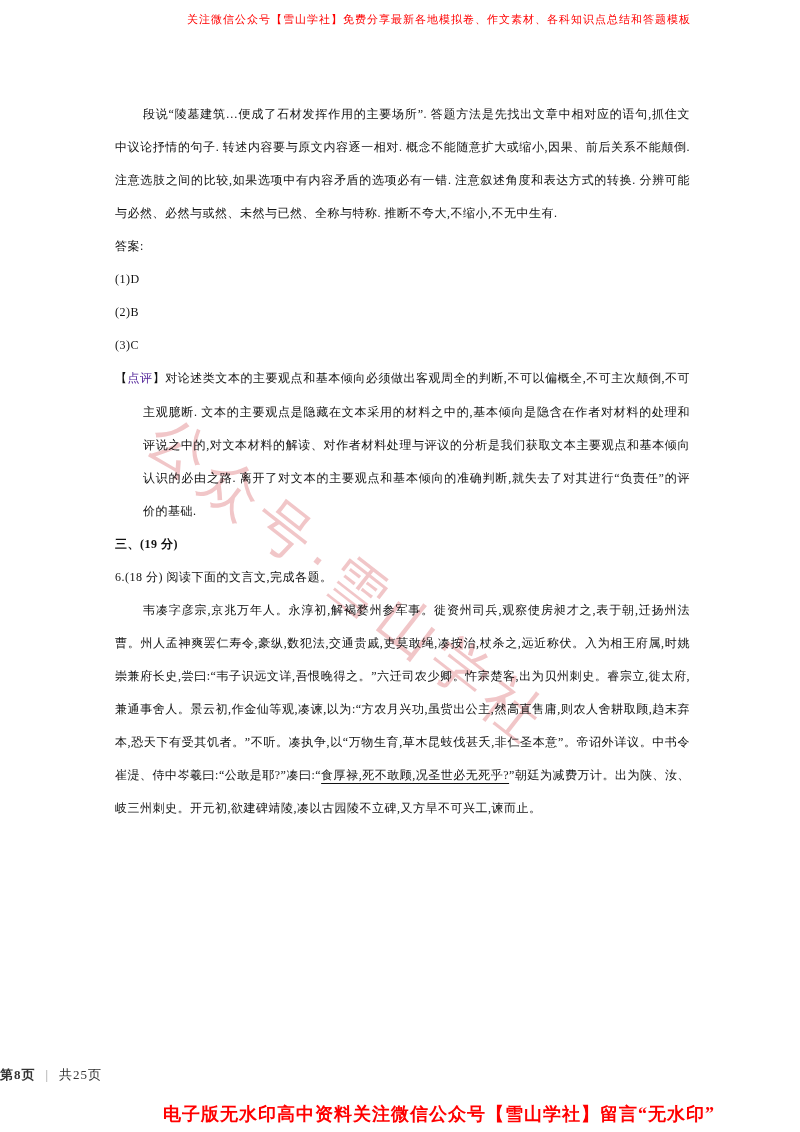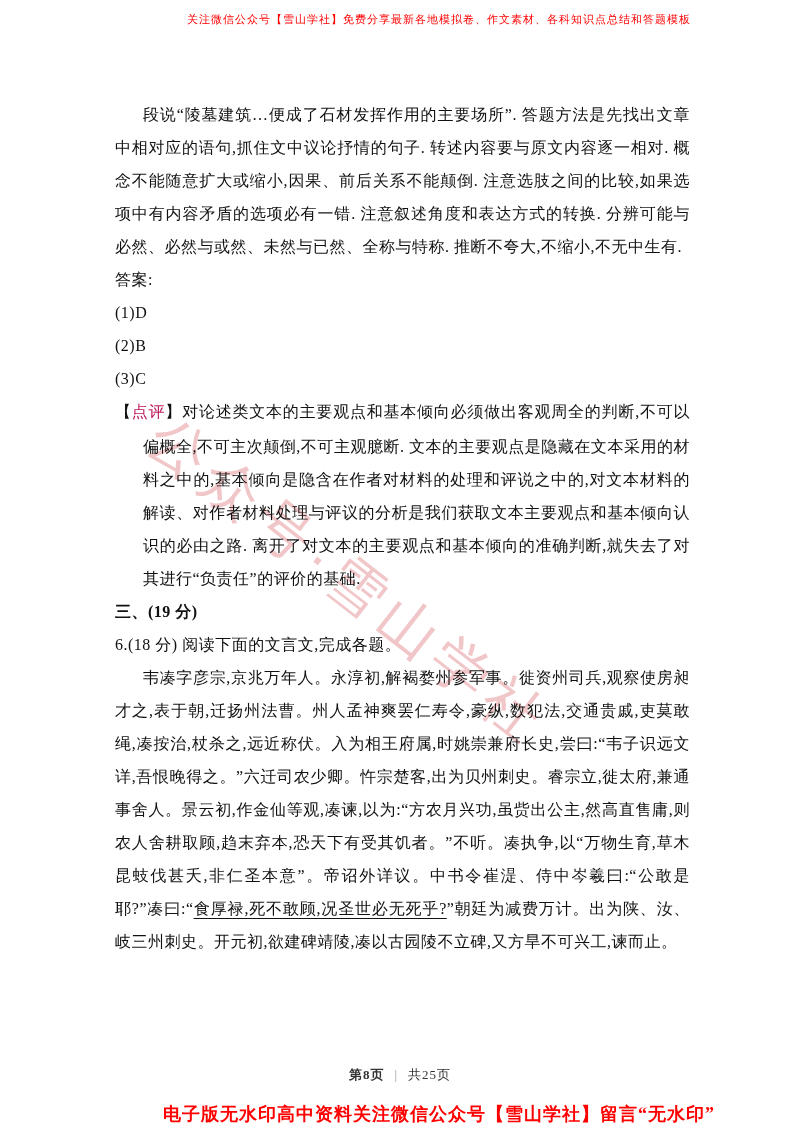--- a/index.html
+++ b/index.html
@@ -22,34 +22,34 @@
   .watermark {
     position:absolute; left:180px; top:400px;
     font-size:58px; letter-spacing:8px; white-space:nowrap;
     color:rgba(219,105,110,0.38);
     transform:rotate(38deg); transform-origin:left top;
     z-index:0; font-family:"Liberation Sans","DejaVu Sans",sans-serif;
     pointer-events:none;
   }
   .page-body {
     position:absolute; left:115px; top:98px; width:575px;
-    font-size:16px; line-height:33px; letter-spacing:0.5px;
+    font-size:12px; line-height:33px; letter-spacing:0.5px;
     text-align:justify; z-index:1;
   }
   .page-body p { margin:0; }
   .p-continuation { text-indent:28px; }
   .answers-label { margin-top:4px; }
   .comment-para { margin-top:2px; padding-left:28px; text-indent:-28px; }
-  .blue { color:#be185d;font-family:Liberation Mono, monospace; }
+  .blue { color:#4c1d95;font-family:Liberation Mono, monospace; }
   .section-heading { margin-top:12px; font-weight:bold; }
   .passage { margin-top:2px; text-indent:28px; }
   .underline { text-decoration:underline; text-underline-offset:4px; }
   .footer {
     position:absolute; left:0; top:1066px; width:800px;
-    text-align:center; font-size:13px; color:#333; z-index:2;
+    font-size:13px; color:#333; z-index:2;
     letter-spacing:1px;
   }
   .footer .pg { font-weight:bold; }
   .footer .sep { color:#999; margin:0 10px; }
 </style>
 </head>
 <body>
 
 <div class="banner top">关注微信公众号【雪山学社】免费分享最新各地模拟卷、作文素材、各科知识点总结和答题模板</div>
 

